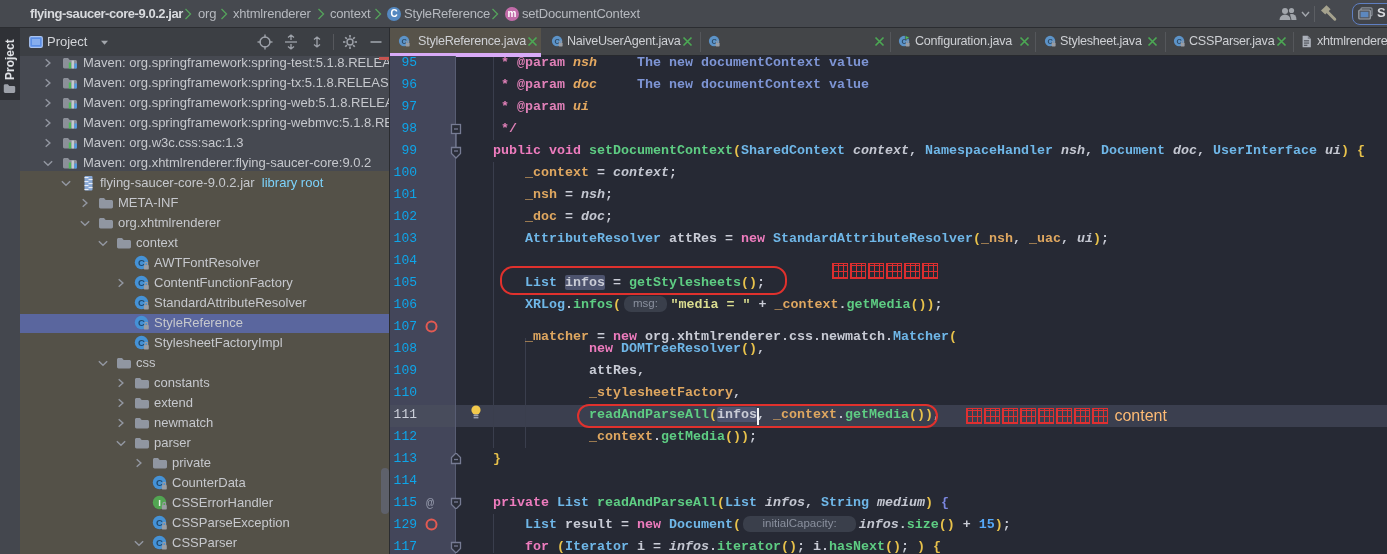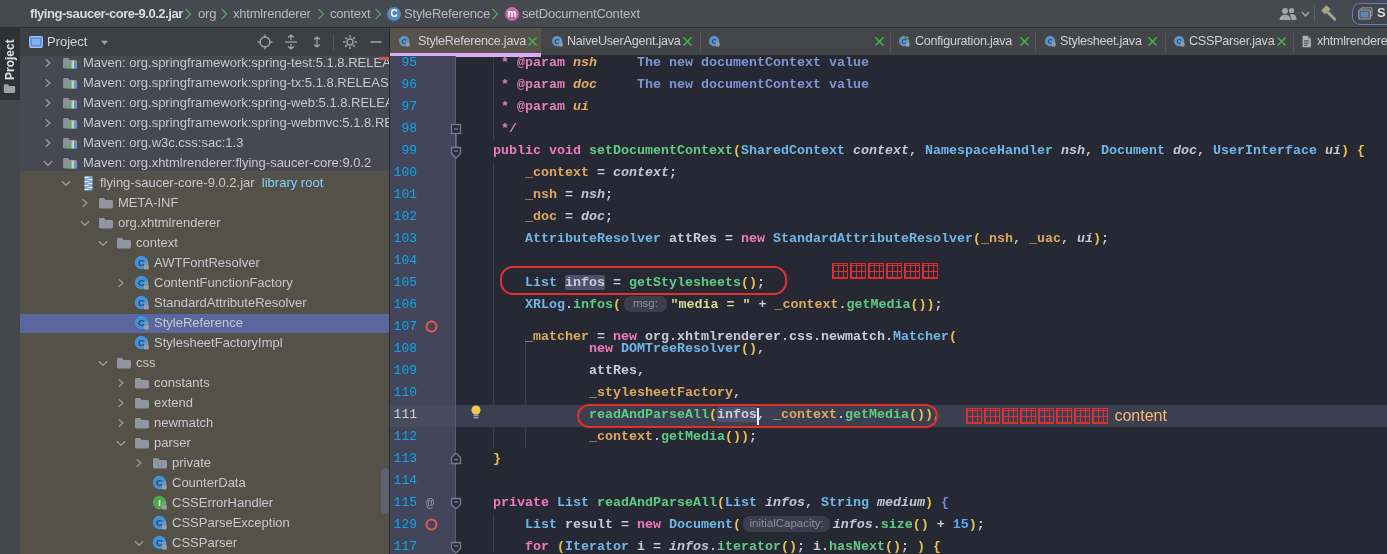--- a/index.html
+++ b/index.html
@@ -48,21 +48,21 @@
 .f{color:#DFA760;}
 .i{font-style:italic;color:#C4C7D1;}
 .y{color:#E8C24B;}
 .s{color:#DADD90;}
 .n{color:#56A8F8;}
 .d{color:#7E95D5;}
 .dk{color:#E080B8;}
 .dp{color:#E5A961;font-style:italic;}
 .pill{display:inline-block;background:#3A3F4B;color:#8A909E;border-radius:7px;
  font-family:"Liberation Sans",sans-serif;font-weight:normal;font-size:11.5px;
- padding:0px 6px 1px;line-height:15px;vertical-align:1px;margin:0 3px 0 2.5px;}
+ padding:0px 19px 1px;line-height:15px;vertical-align:1px;margin:0 3px 0 2.5px;}
 #pill1{padding:0 9.5px 1px;}
 .hl{background:#4D536E;border-radius:2px;}
 .guide{position:absolute;width:1px;background:#3A3E4D;}
 #code > div{margin-top:-1px;}
 
 .rbox{position:absolute;border:2.5px solid #E0312D;}
 .cjk{display:inline-block;width:15.5px;height:15.5px;margin-right:2.5px;background:
  repeating-linear-gradient(0deg,#ED2F2F 0 1.3px,transparent 1.3px 5.8px),
  repeating-linear-gradient(90deg,#ED2F2F 0 1.3px,transparent 1.3px 4.9px);
  border:1.2px solid #ED2F2F;opacity:0.92;}

